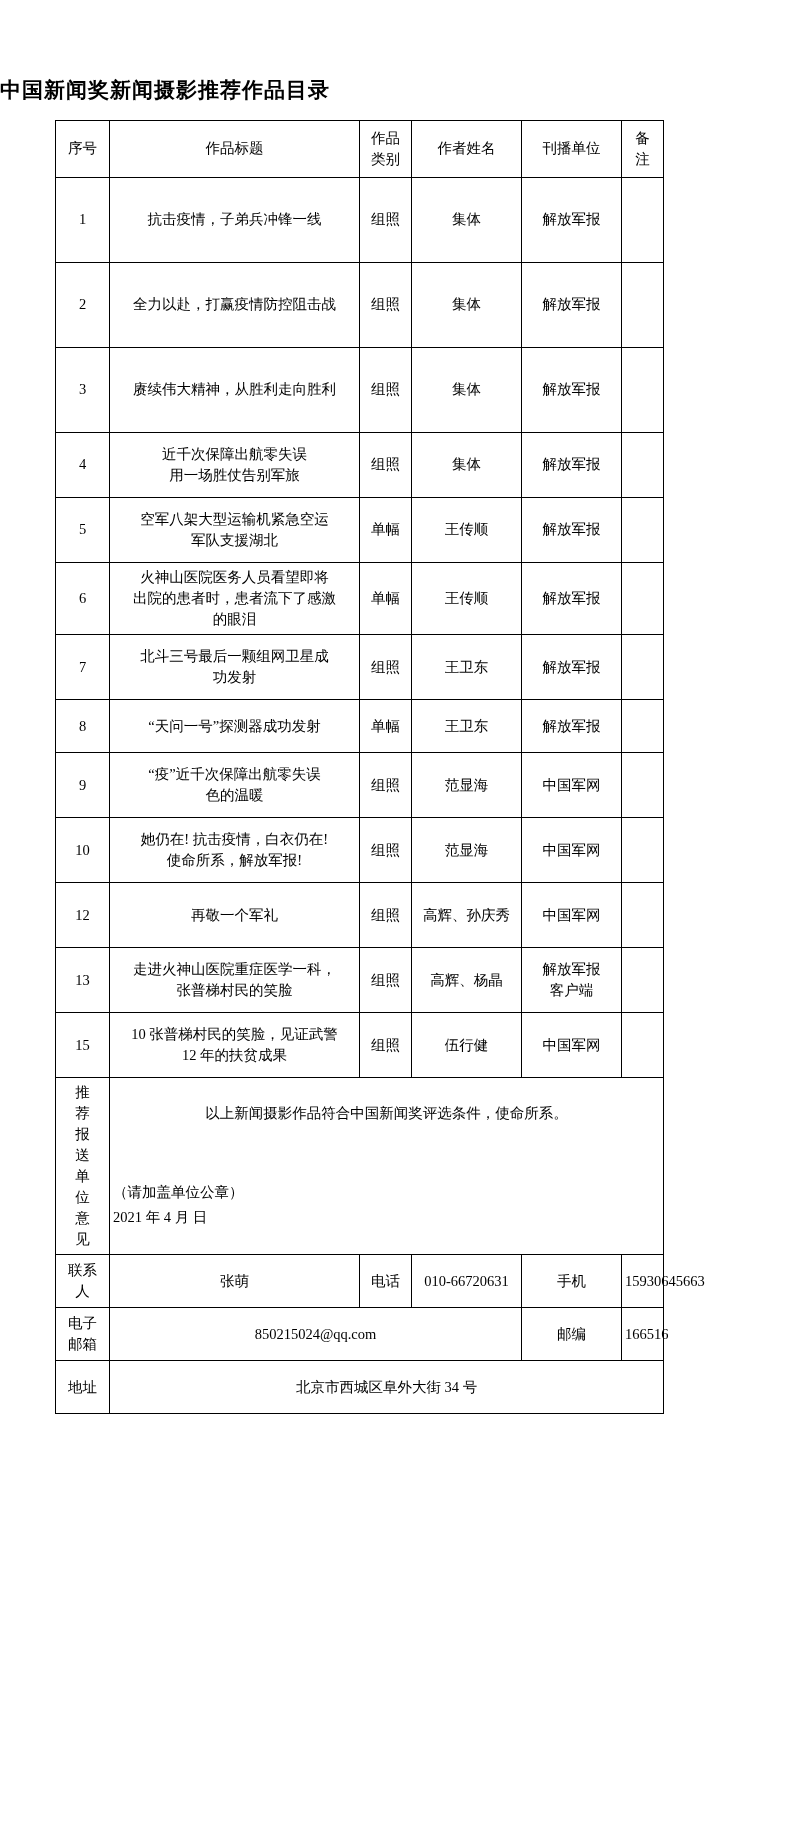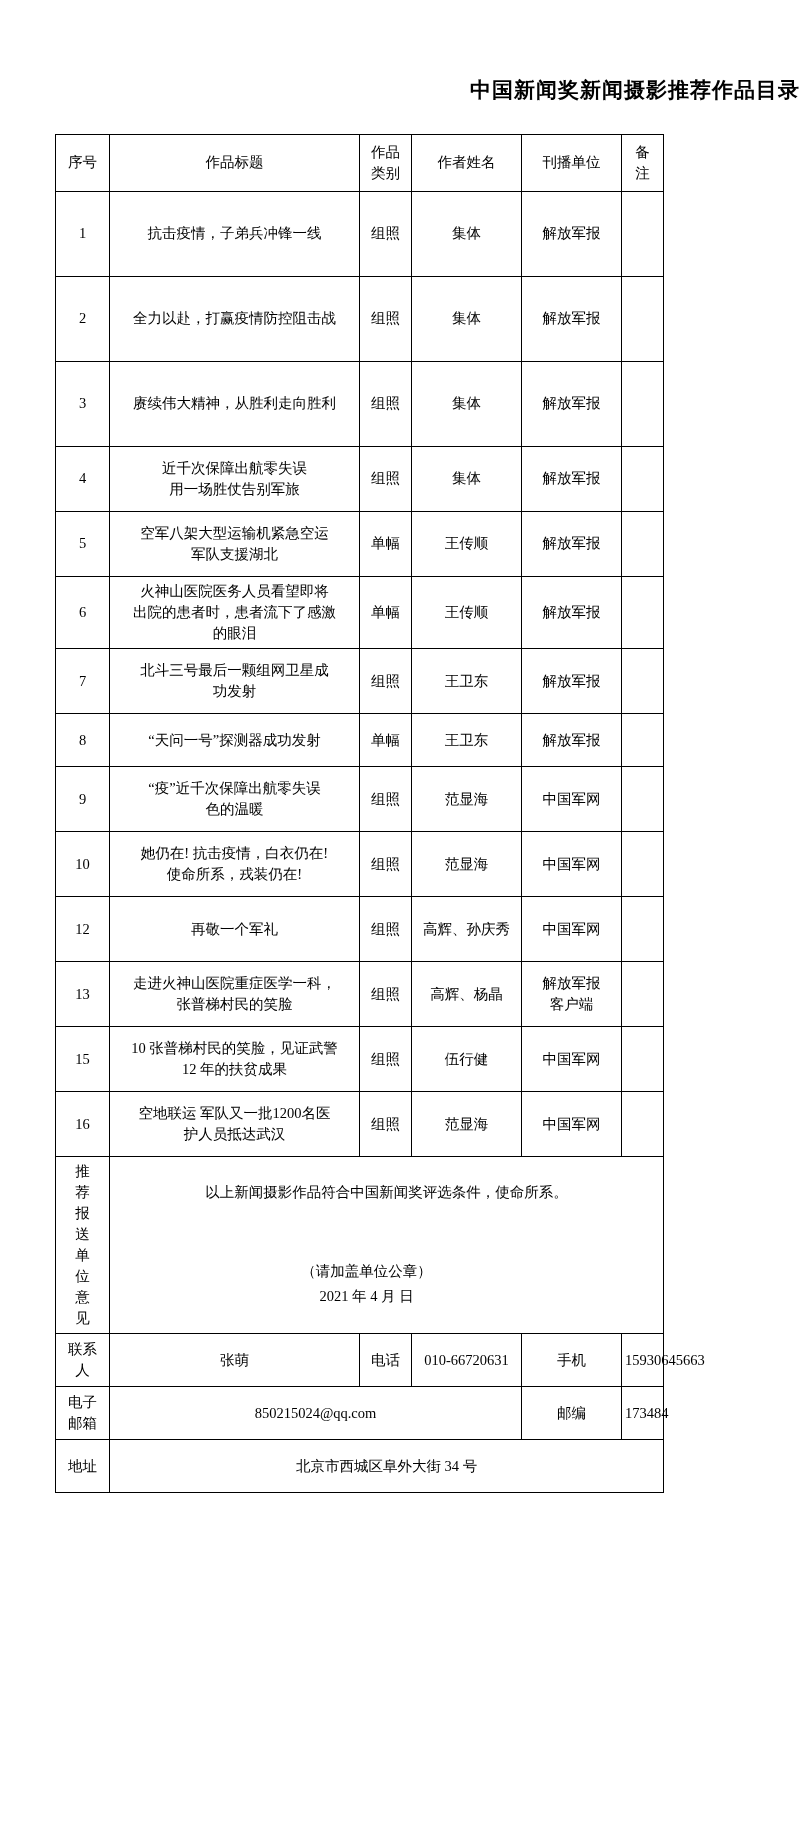--- a/index.html
+++ b/index.html
@@ -14,26 +14,26 @@
     color: #000000;
   }
   .page {
     width: 800px;
     height: 1829px;
     box-sizing: border-box;
     padding: 0;
     position: relative;
   }
   .doc-title {
-    text-align: right;
+    text-align: left;
     font-size: 21px;
     font-weight: bold;
     letter-spacing: 1px;
     margin-top: 76px;
-    margin-bottom: 30px;
+    margin-bottom: 16px;
   }
   .table-wrap {
     margin: 0 55px;
   }
   table.main {
     width: 560px;
     border-collapse: collapse;
     table-layout: fixed;
   }
   table.main td, table.main th {
@@ -74,21 +74,21 @@
     text-align: left;
     vertical-align: top;
     padding: 16px 18px 10px 18px;
     height: 150px;
     font-size: 15px;
   }
   .opinion-body .line1 {
     margin-bottom: 56px;
   }
   .opinion-body .seal {
-    text-align: center;
+    text-align: left;
     padding-right: 40px;
     line-height: 1.7;
     margin-top: 8px;
   }
   .contact-label {
     width: 54px;
     font-size: 15px;
     line-height: 1.3;
   }
   .contact-row td { height: 44px; }
@@ -214,21 +214,21 @@
             </td>
           <td>组照</td>
           <td>范显海</td>
           <td>中国军网</td>
           <td></td>
         </tr>
         <tr class="row-med">
           <td>10</td>
           <td class="title-cell wrap">
               <div>她仍在! 抗击疫情，白衣仍在!</div>
-              <div>使命所系，戎装仍在!</div>
+              <div>使命所系，解放军报!</div>
             </td>
           <td>组照</td>
           <td>范显海</td>
           <td>中国军网</td>
           <td></td>
         </tr>
         <tr class="row-med">
           <td>12</td>
           <td class="title-cell">再敬一个军礼</td>
           <td>组照</td>
@@ -251,31 +251,20 @@
           <td></td>
         </tr>
         <tr class="row-med">
           <td>15</td>
           <td class="title-cell wrap">
               <div>10 张普梯村民的笑脸，见证武警</div>
               <div>12 年的扶贫成果</div>
             </td>
           <td>组照</td>
           <td>伍行健</td>
-          <td>中国军网</td>
-          <td></td>
-        </tr>
-        <tr class="row-med">
-          <td>16</td>
-          <td class="title-cell wrap">
-              <div>空地联运 军队又一批1200名医</div>
-              <div>护人员抵达武汉</div>
-            </td>
-          <td>组照</td>
-          <td>范显海</td>
           <td>中国军网</td>
           <td></td>
         </tr>
 
         <tr>
           <td class="opinion-label">
             <div>推</div>
             <div>荐</div>
             <div>报</div>
             <div>送</div>
@@ -305,21 +294,21 @@
           <td class="mono-ish">15930645663</td>
         </tr>
 
         <tr class="contact-row">
           <td class="contact-label">
             <div>电子</div>
             <div>邮箱</div>
           </td>
           <td class="mono-ish" colspan="3">850215024@qq.com</td>
           <td class="small-label">邮编</td>
-          <td class="mono-ish">173484</td>
+          <td class="mono-ish">166516</td>
         </tr>
 
         <tr class="addr-row">
           <td class="contact-label">地址</td>
           <td colspan="5">北京市西城区阜外大街 34 号</td>
         </tr>
       </tbody>
     </table>
   </div>
 </div>

